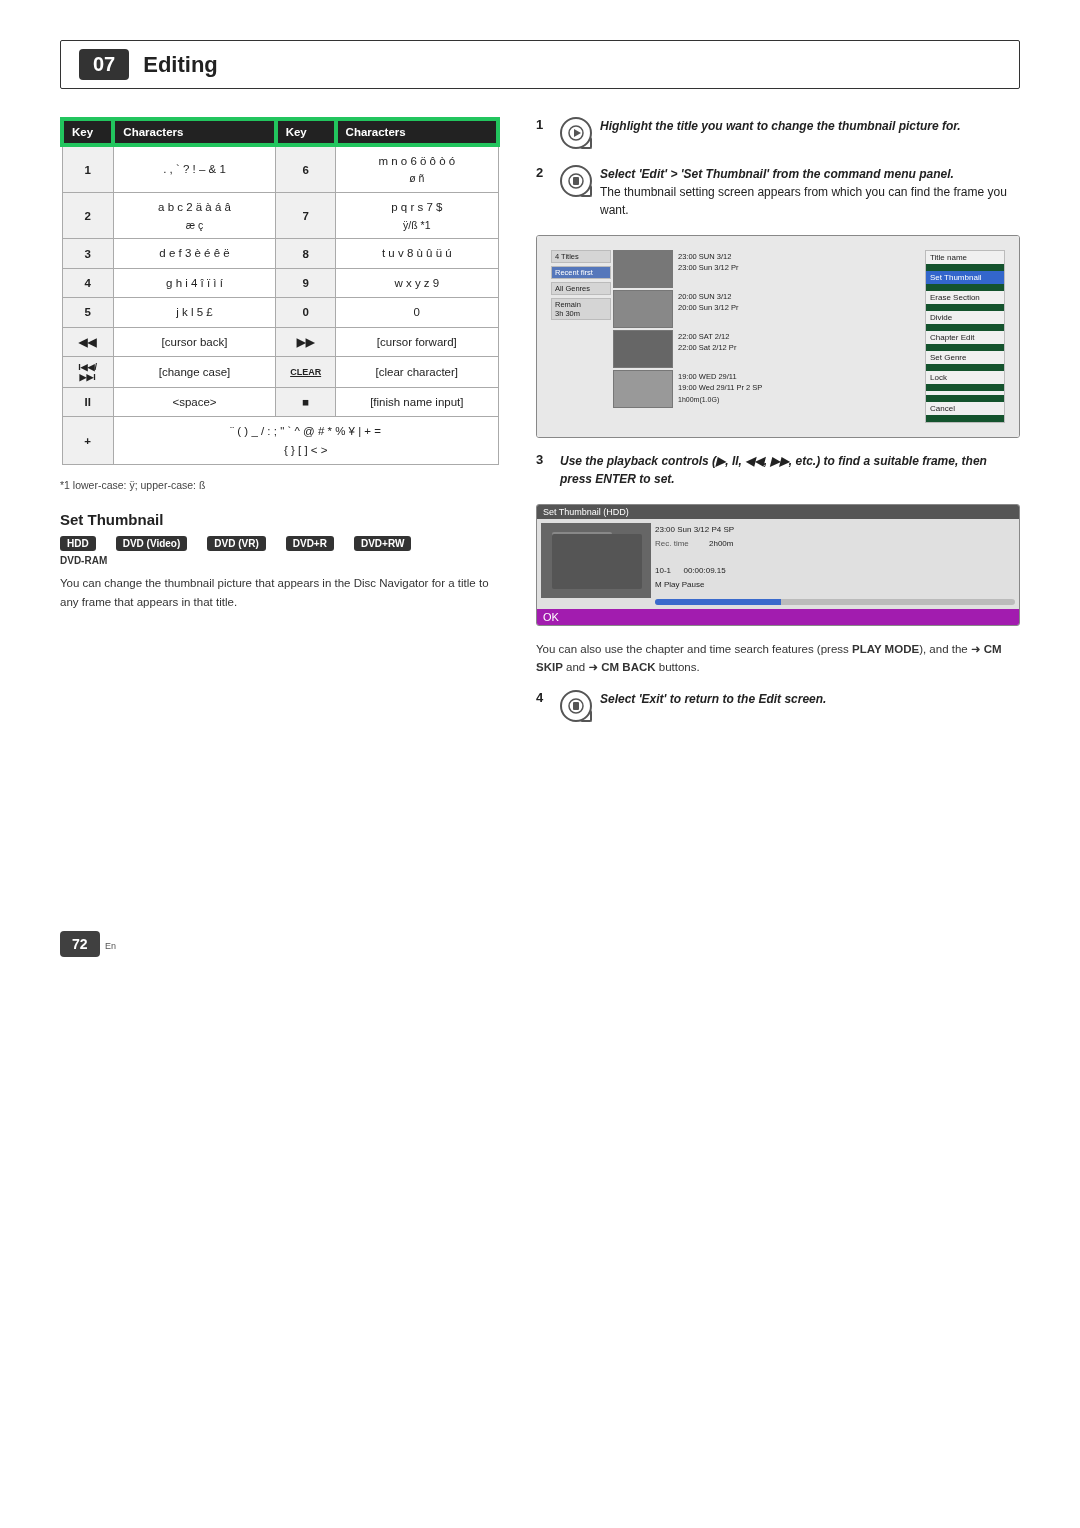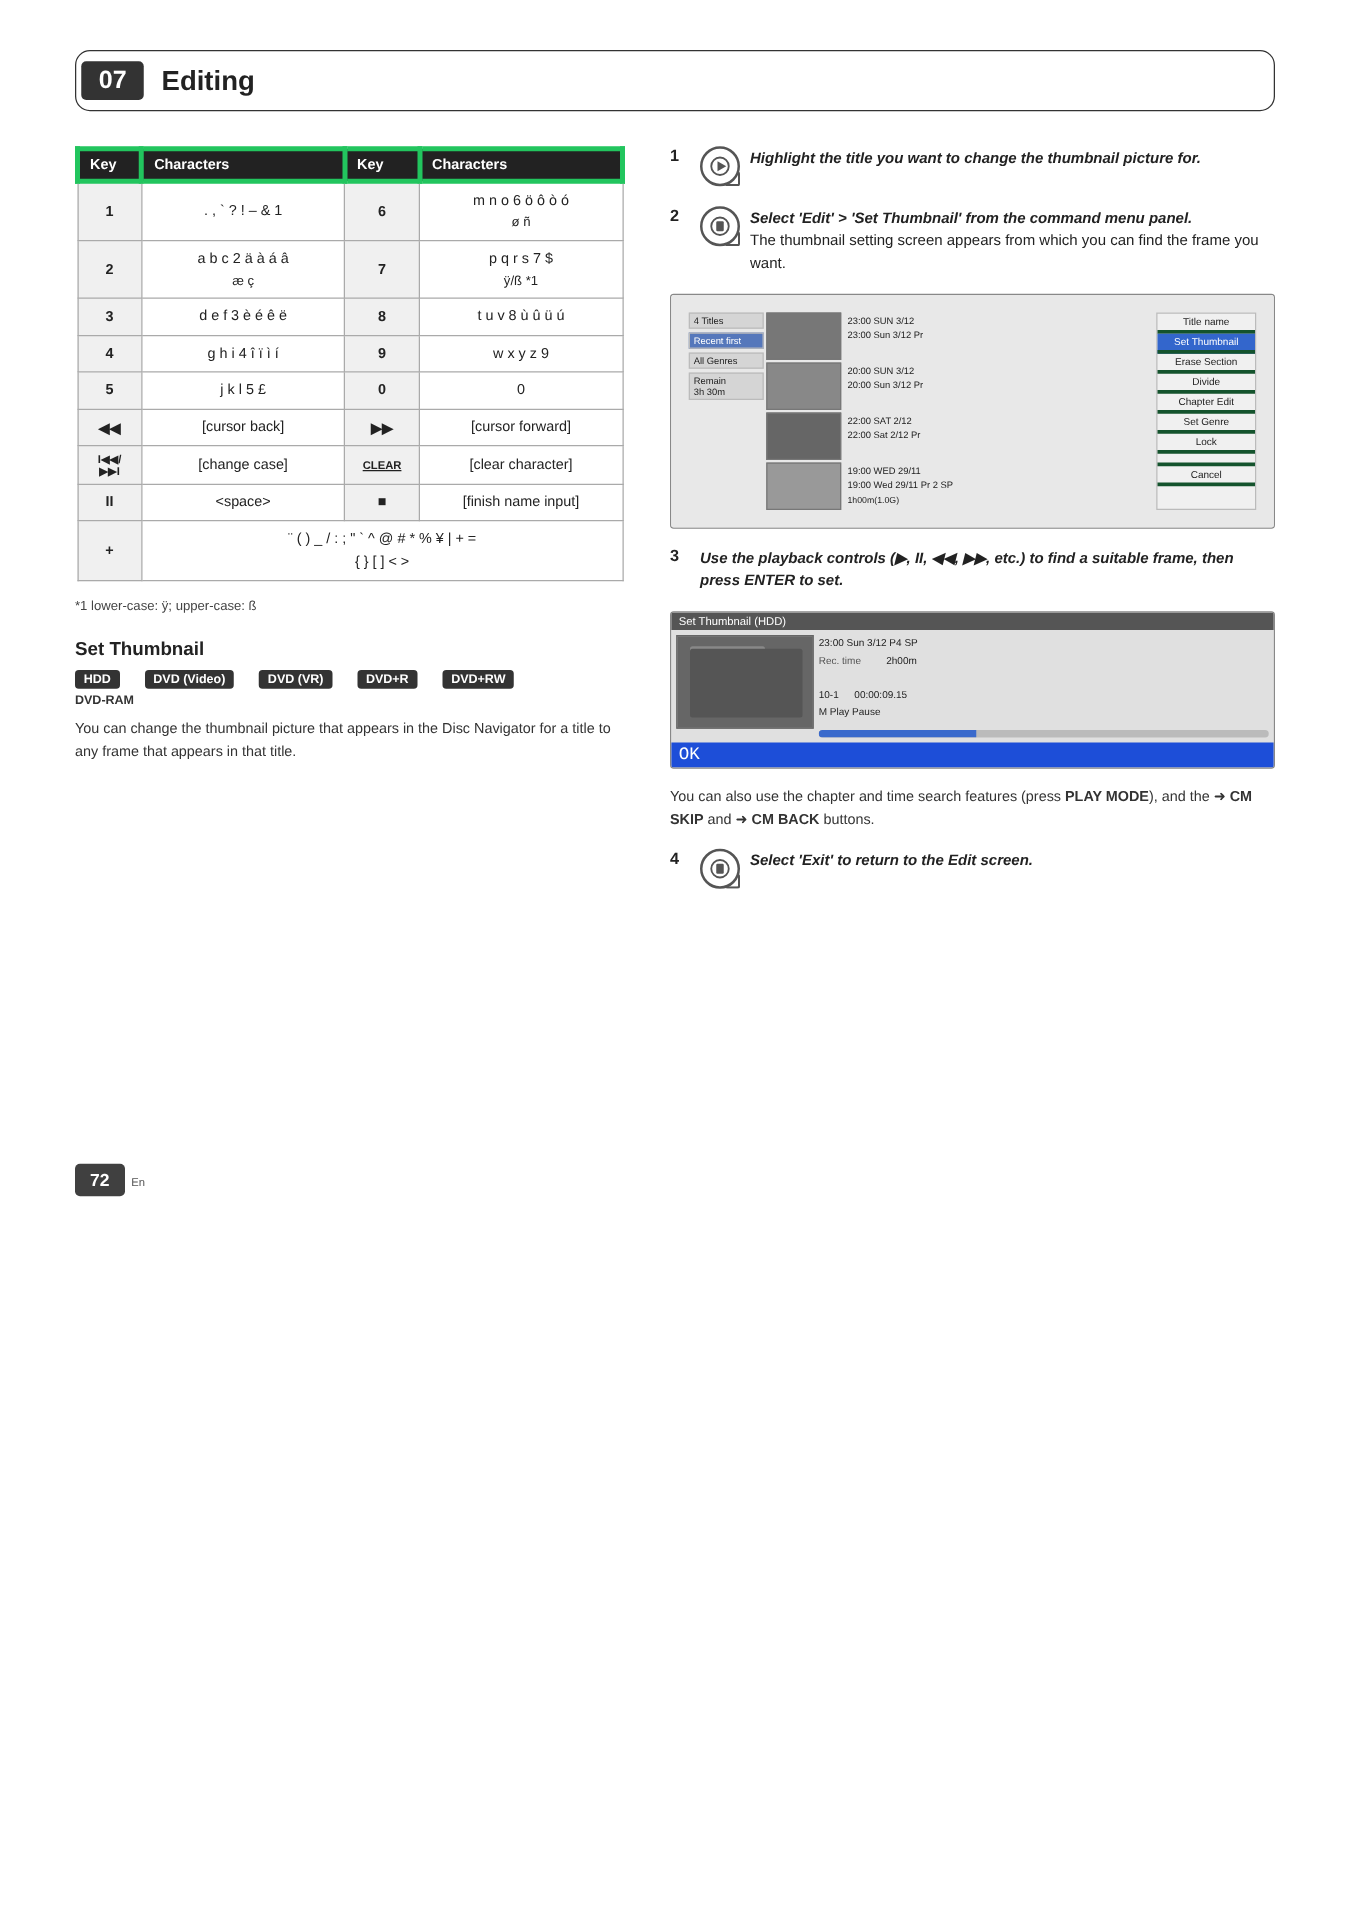--- a/index.html
+++ b/index.html
@@ -12,22 +12,22 @@
       min-height: 1528px;
       padding: 40px 60px;
     }
 
     
     .chapter-header {
       display: flex;
       align-items: center;
       margin-bottom: 28px;
       border: 1.5px solid #333;
-      border-radius: 12px;
-      padding: 8px 4px;
+      border-radius: 2px;
+      padding: 8px 18px;
       width: 100%;
     }
     .chapter-number {
       background: #333;
       color: #fff;
       font-size: 20px;
       font-weight: bold;
       padding: 4px 14px;
       border-radius: 4px;
       margin-right: 14px;
@@ -232,27 +232,26 @@
       margin-top: 6px;
       position: relative;
       overflow: hidden;
     }
     .thumb-progress-fill {
       height: 100%;
       background: #3a6acc;
       width: 35%;
     }
     .thumb-bottom-bar {
-      background: #1d4ed8;
+      background: #a21caf;
       color: #fff;
       padding: 2px 6px;
-      font-size: 14px;
+      font-size: 11px;
       display: flex;
       gap: 10px;
-      font-family: Liberation Mono, monospace;
     }
 
     
     .nav-screen {
       border: 1.5px solid #888;
       border-radius: 3px;
       overflow: hidden;
       margin: 8px 0 14px 0;
     }
     .nav-bar {
@@ -312,22 +311,21 @@
     .nav-right {
       width: 80px;
       background: #f0f0f0;
       border: 1px solid #bbb;
       display: flex;
       flex-direction: column;
     }
     .nav-menu-item {
       padding: 2px 4px;
       font-size: 8px;
-      border-bottom: 3px solid #14532d;
-      text-align: center;
+      border-bottom: 7px solid #14532d;
     }
     .nav-menu-item.hl {
       background: #3366cc;
       color: #fff;
     }
 
     
     .page-number-box {
       display: inline-block;
       background: #404040;

